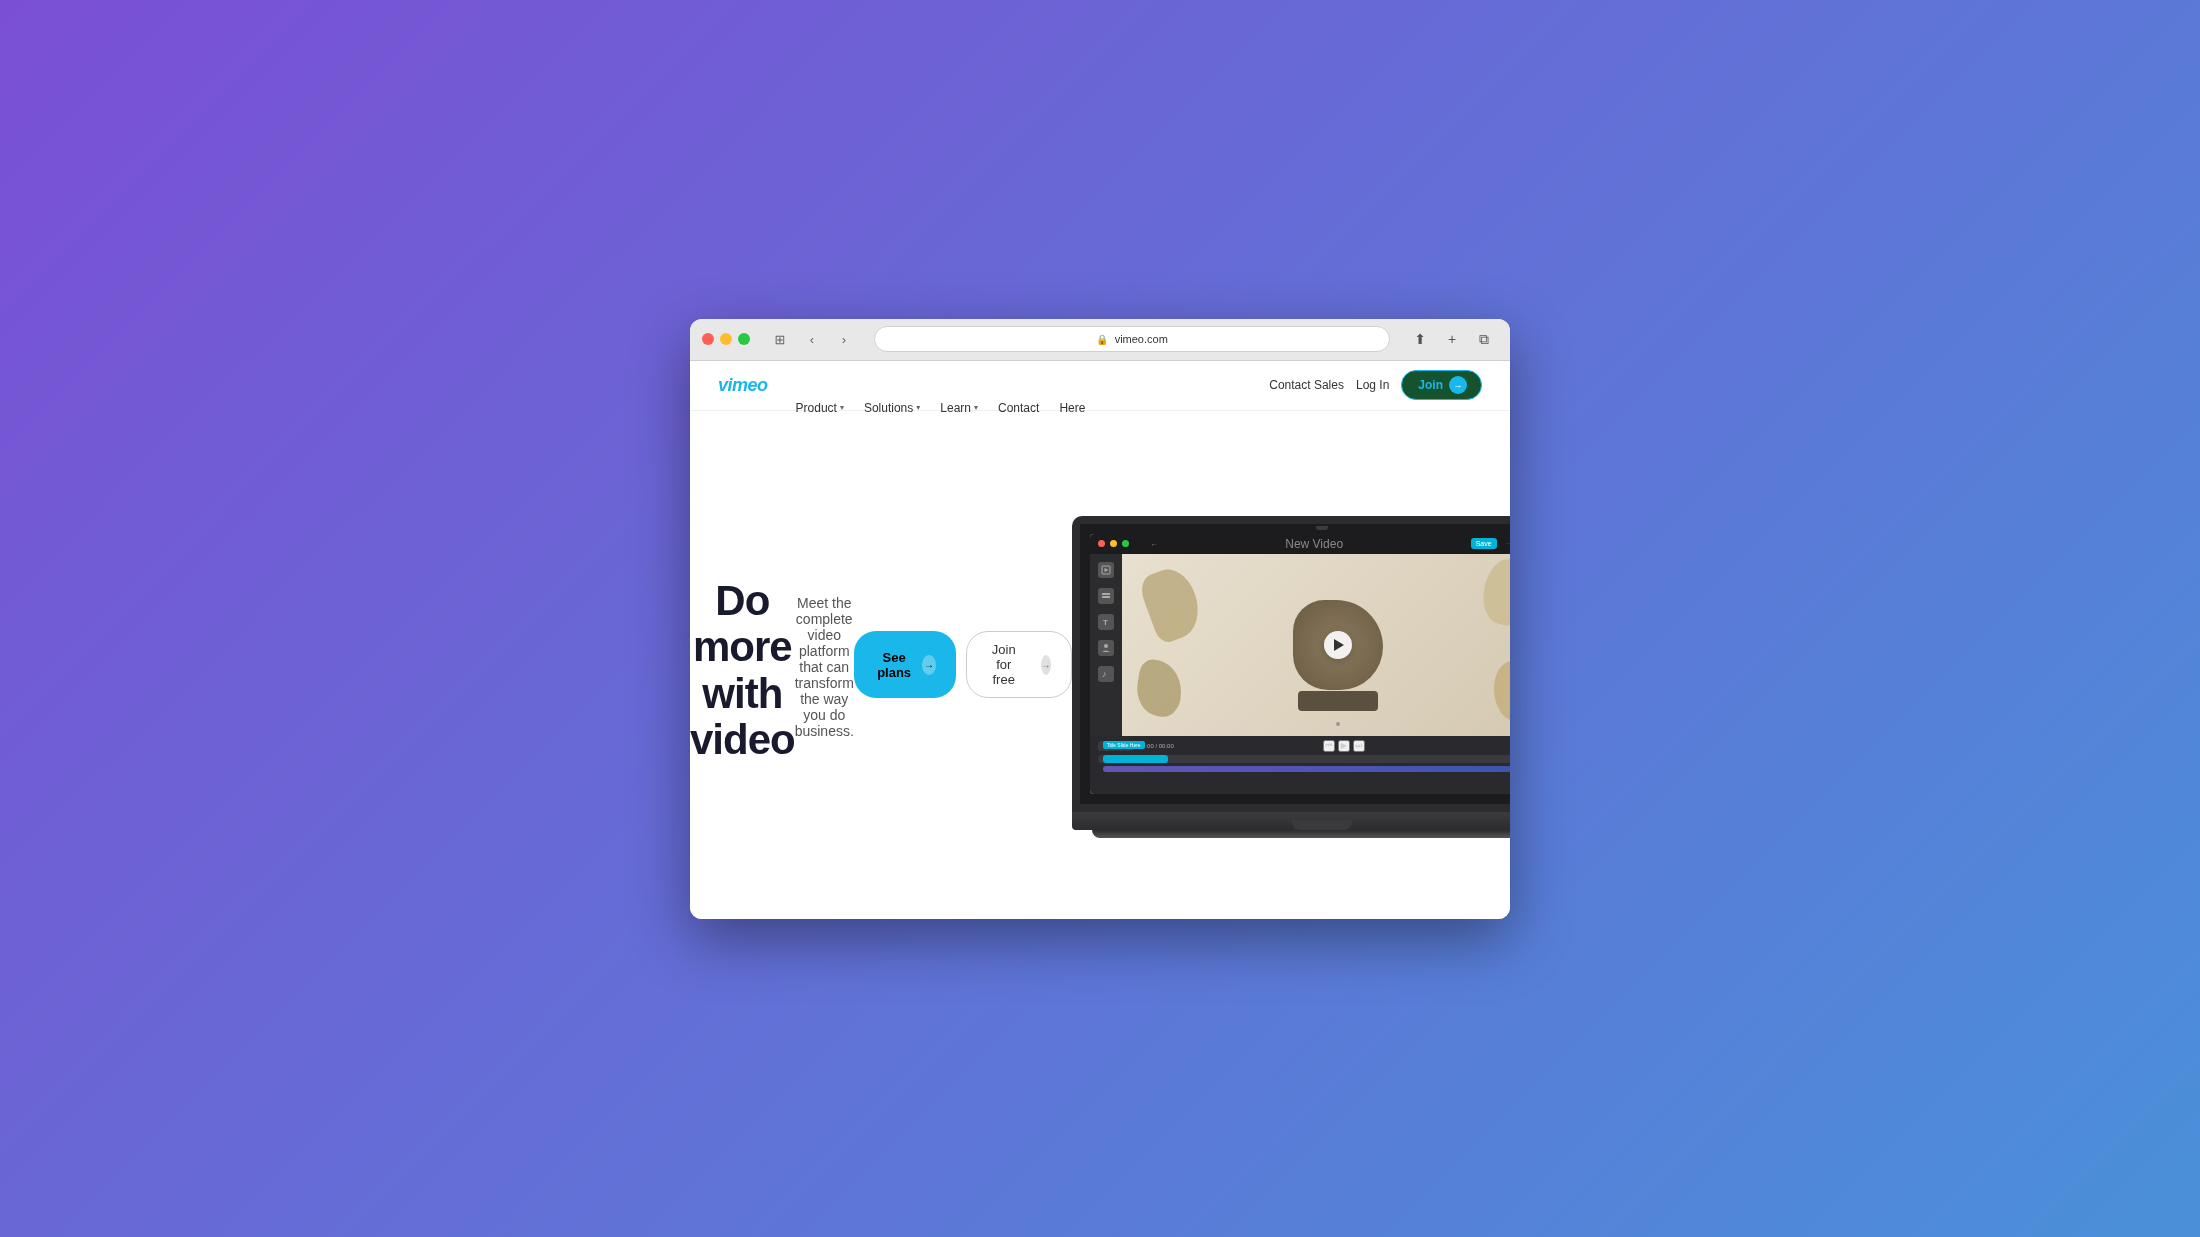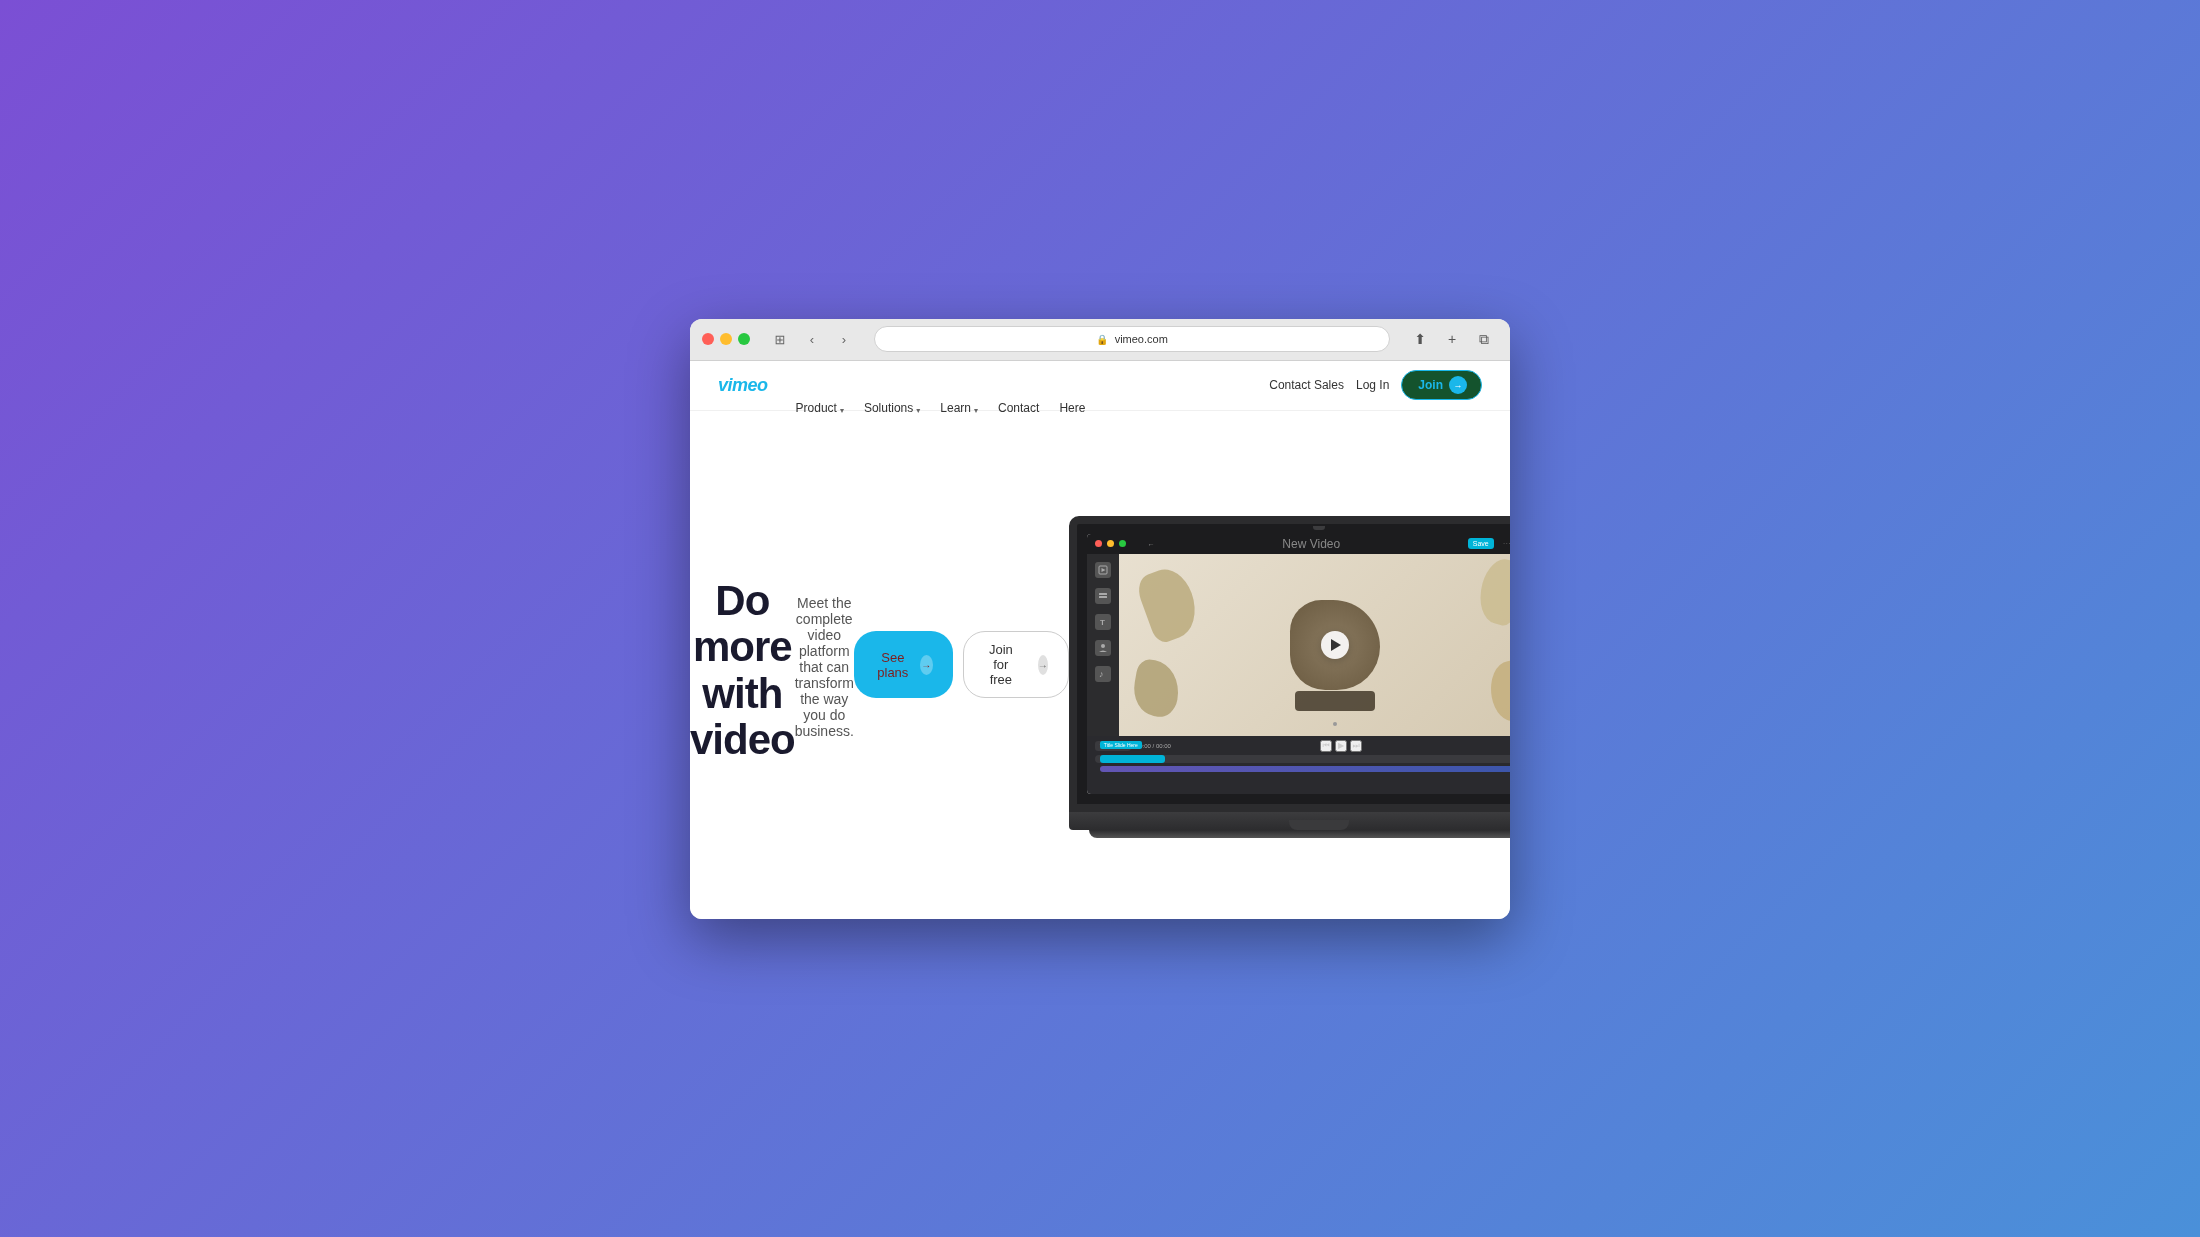--- a/index.html
+++ b/index.html
@@ -142,21 +142,21 @@
 
     .nav-links {
       display: flex;
       align-items: center;
       gap: 4px;
       flex: 1;
     }
 
     .nav-item {
       display: flex;
-      align-items: flex-end;
+      align-items: center;
       gap: 3px;
       padding: 4px 8px;
       font-size: 12px;
       color: #333;
       cursor: pointer;
       border-radius: 4px;
       background: none;
       border: none;
       font-family: inherit;
       margin-top: 45px;
@@ -249,26 +249,26 @@
       display: flex;
       gap: 10px;
       margin-bottom: 24px;
     }
 
     .see-plans-btn {
       display: flex;
       align-items: center;
       gap: 8px;
       background: #1ab7ea;
-      color: #7f1d1d;
+      color: #000000;
       border: none;
       border-radius: 22px;
       padding: 10px 20px;
       font-size: 13px;
-      font-weight: 400;
+      font-weight: 700;
       cursor: pointer;
       font-family: inherit;
     }
 
     .see-plans-arrow {
       width: 20px;
       height: 20px;
       background: rgba(255,255,255,0.3);
       border-radius: 50%;
       display: flex;

